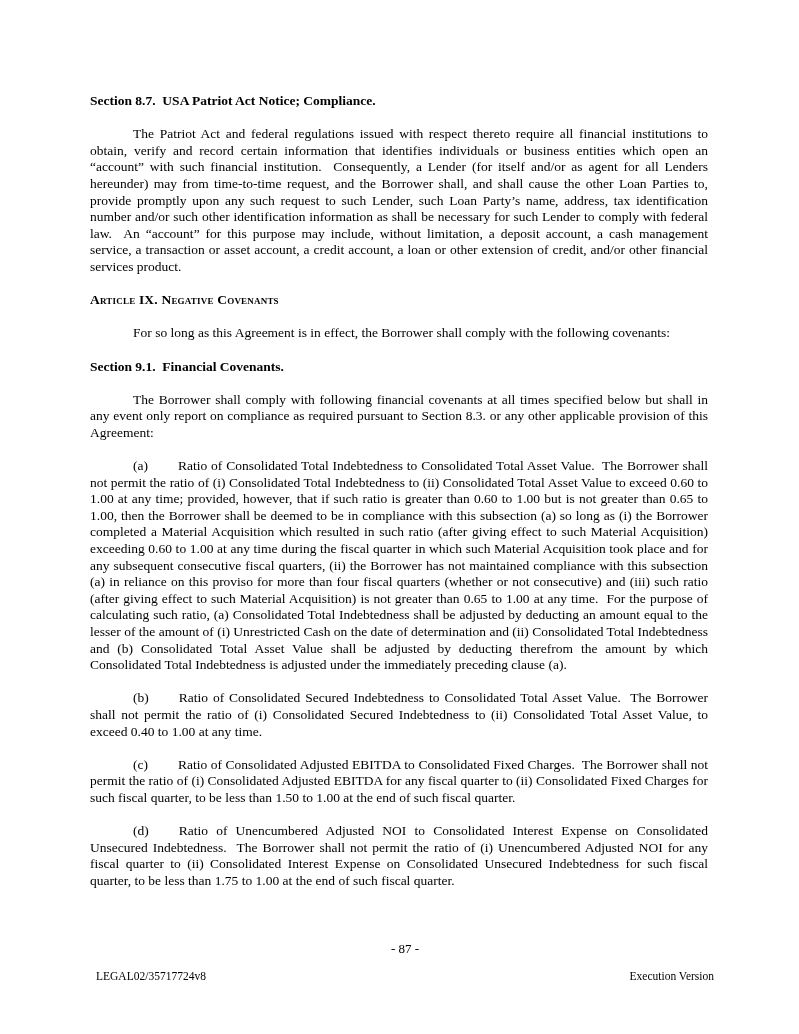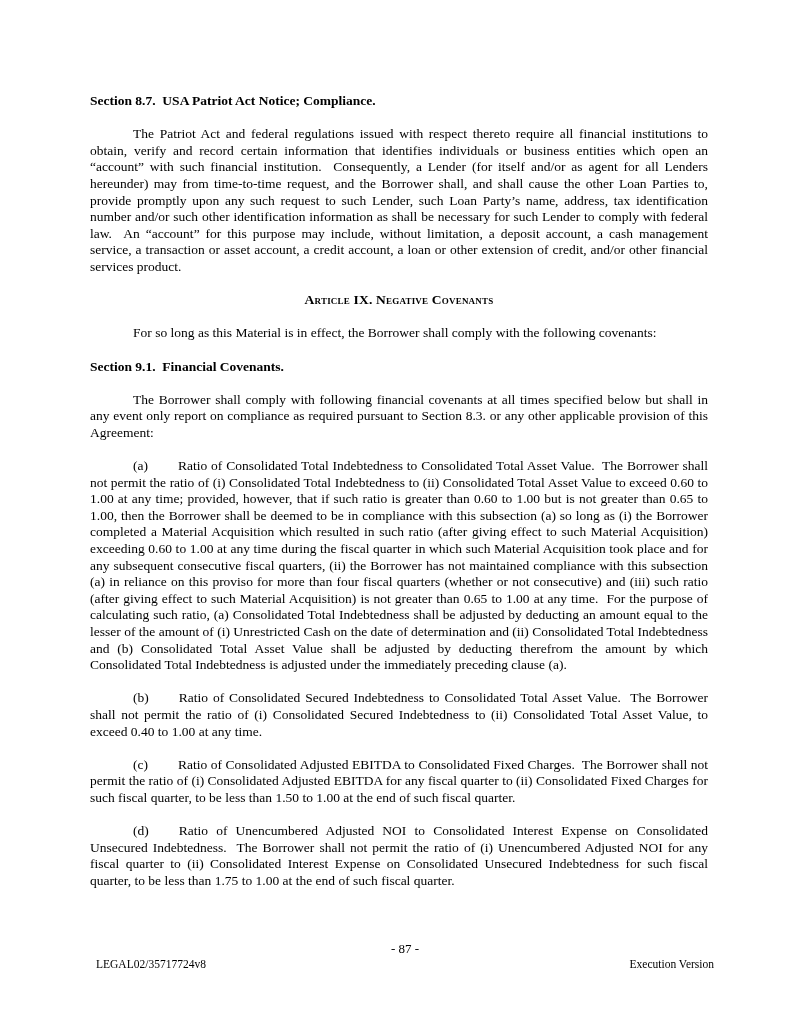--- a/index.html
+++ b/index.html
@@ -28,21 +28,21 @@
     line-height: 16.6px;
     text-align: justify;
   }
   .heading {
     font-weight: bold;
     text-align: left;
   }
   .article-heading {
     font-weight: bold;
     font-variant: small-caps;
-    text-align: center;
+    text-align: left;
     letter-spacing: 0.2px;
   }
   .para {
     text-indent: 43px;
   }
   .u {
   }
   .tab {
     display: inline-block;
     width: 30px;
@@ -56,36 +56,36 @@
   .page-num {
     text-align: center;
     font-size: 13px;
     line-height: 15px;
   }
   .footer-row {
     display: flex;
     justify-content: space-between;
     font-size: 11.5px;
     line-height: 14px;
-    margin-top: 1px;
+    margin-top: 13px;
   }
 </style>
 </head>
 <body>
 
 <div class="page">
   <div class="content">
 
     <p class="block heading">Section 8.7.&nbsp; USA Patriot Act Notice; Compliance.</p>
 
     <p class="block para">The Patriot Act and federal regulations issued with respect thereto require all financial institutions to obtain, verify and record certain information that identifies individuals or business entities which open an “account” with such financial institution.&nbsp; Consequently, a Lender (for itself and/or as agent for all Lenders hereunder) may from time-to-time request, and the Borrower shall, and shall cause the other Loan Parties to, provide promptly upon any such request to such Lender, such Loan Party’s name, address, tax identification number and/or such other identification information as shall be necessary for such Lender to comply with federal law.&nbsp; An “account” for this purpose may include, without limitation, a deposit account, a cash management service, a transaction or asset account, a credit account, a loan or other extension of credit, and/or other financial services product.</p>
 
     <p class="block article-heading">Article IX. Negative Covenants</p>
 
-    <p class="block para">For so long as this Material is in effect, the Borrower shall comply with the following covenants:</p>
+    <p class="block para">For so long as this Agreement is in effect, the Borrower shall comply with the following covenants:</p>
 
     <p class="block heading">Section 9.1.&nbsp; Financial Covenants.</p>
 
     <p class="block para">The Borrower shall comply with following financial covenants at all times specified below but shall in any event only report on compliance as required pursuant to Section 8.3. or any other applicable provision of this Agreement:</p>
 
     <p class="block para"><span>(a)</span><span class="tab"></span><span class="u">Ratio of Consolidated Total Indebtedness to Consolidated Total Asset Value</span><span>.&nbsp; The Borrower shall not permit the ratio of (i) Consolidated Total Indebtedness to (ii) Consolidated Total Asset Value to exceed 0.60 to 1.00 at any time; </span><span class="u">provided</span><span>, </span><span class="u">however</span><span>, that if such ratio is greater than 0.60 to 1.00 but is not greater than 0.65 to 1.00, then the Borrower shall be deemed to be in compliance with this subsection (a) so long as (i) the Borrower completed a Material Acquisition which resulted in such ratio (after giving effect to such Material Acquisition) exceeding 0.60 to 1.00 at any time during the fiscal quarter in which such Material Acquisition took place and for any subsequent consecutive fiscal quarters, (ii) the Borrower has not maintained compliance with this subsection (a) in reliance on this proviso for more than four fiscal quarters (whether or not consecutive) and (iii) such ratio (after giving effect to such Material Acquisition) is not greater than 0.65 to 1.00 at any time.&nbsp; For the purpose of calculating such ratio, (a) Consolidated Total Indebtedness shall be adjusted by deducting an amount equal to the lesser of the amount of (i) Unrestricted Cash on the date of determination and (ii) Consolidated Total Indebtedness and (b) Consolidated Total Asset Value shall be adjusted by deducting therefrom the amount by which Consolidated Total Indebtedness is adjusted under the immediately preceding clause (a).</span></p>
 
     <p class="block para"><span>(b)</span><span class="tab"></span><span class="u">Ratio of Consolidated Secured Indebtedness to Consolidated Total Asset Value</span><span>.&nbsp; The Borrower shall not permit the ratio of (i) Consolidated Secured Indebtedness to (ii) Consolidated Total Asset Value, to exceed 0.40 to 1.00 at any time.</span></p>
 
     <p class="block para"><span>(c)</span><span class="tab"></span><span class="u">Ratio of Consolidated Adjusted EBITDA to Consolidated Fixed Charges</span><span>.&nbsp; The Borrower shall not permit the ratio of (i) Consolidated Adjusted EBITDA for any fiscal quarter to (ii) Consolidated Fixed Charges for such fiscal quarter, to be less than 1.50 to 1.00 at the end of such fiscal quarter.</span></p>

